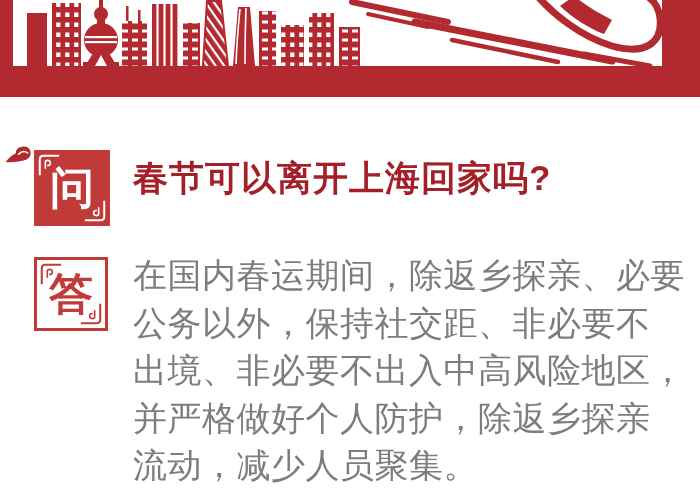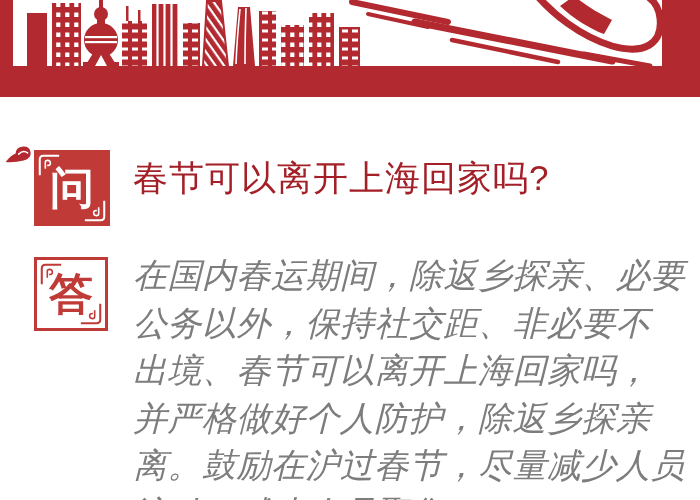--- a/index.html
+++ b/index.html
@@ -47,34 +47,34 @@
   .badge-a .glyph{color:#c03a38;}
   .corner{
     position:absolute;width:24px;height:24px;
   }
   .corner.tl{left:3px;top:3px;}
   .corner.br{right:3px;bottom:3px;transform:rotate(180deg);}
   .badge-a .corner.tl{left:2px;top:2px;}
   .badge-a .corner.br{right:2px;bottom:2px;}
   .question-text{
     position:absolute;left:133px;top:155px;
-    font-size:35px;font-weight:400;
+    font-size:35px;font-weight:700;
     letter-spacing:1px;
     color:#a32028;
     white-space:nowrap;
   }
   
   .answer-block{
     position:absolute;left:133px;top:252px;
     font-size:34px;
     line-height:47.5px;
     letter-spacing:0.5px;
     color:#7d7d7d;
   }
-  .answer-line{white-space:nowrap;font-style:italic;}
+  .answer-line{white-space:nowrap;}
 </style>
 </head>
 <body>
 
 <div class="page">
 
   <div class="banner">
     <svg width="700" height="97" viewBox="0 0 700 97">
       <defs>
         <clipPath id="panelClip">
@@ -178,19 +178,18 @@
     <svg class="corner br" viewBox="0 0 26 26">
       <path d="M3,24 L3,7 Q3,3 7,3 L24,3" fill="none" stroke="#c03a38" stroke-width="2.2"></path>
       <path d="M9,17 L9,10 Q9,8 11.5,8 Q14.5,8 14.5,11 Q14.5,13.8 11,13.4" fill="none" stroke="#c03a38" stroke-width="1.7"></path>
     </svg>
     <span class="glyph">答</span>
   </div>
 
   <div class="answer-block">
     <div class="answer-line">在国内春运期间，除返乡探亲、必要</div>
     <div class="answer-line">公务以外，保持社交距、非必要不</div>
-    <div class="answer-line">出境、春节可以离开上海回家吗，</div>
+    <div class="answer-line">出境、非必要不出入中高风险地区，</div>
     <div class="answer-line">并严格做好个人防护，除返乡探亲</div>
-    <div class="answer-line">离。鼓励在沪过春节，尽量减少人员</div>
     <div class="answer-line">流动，减少人员聚集。</div>
   </div>
 
 </div>
 
 </body></html>

